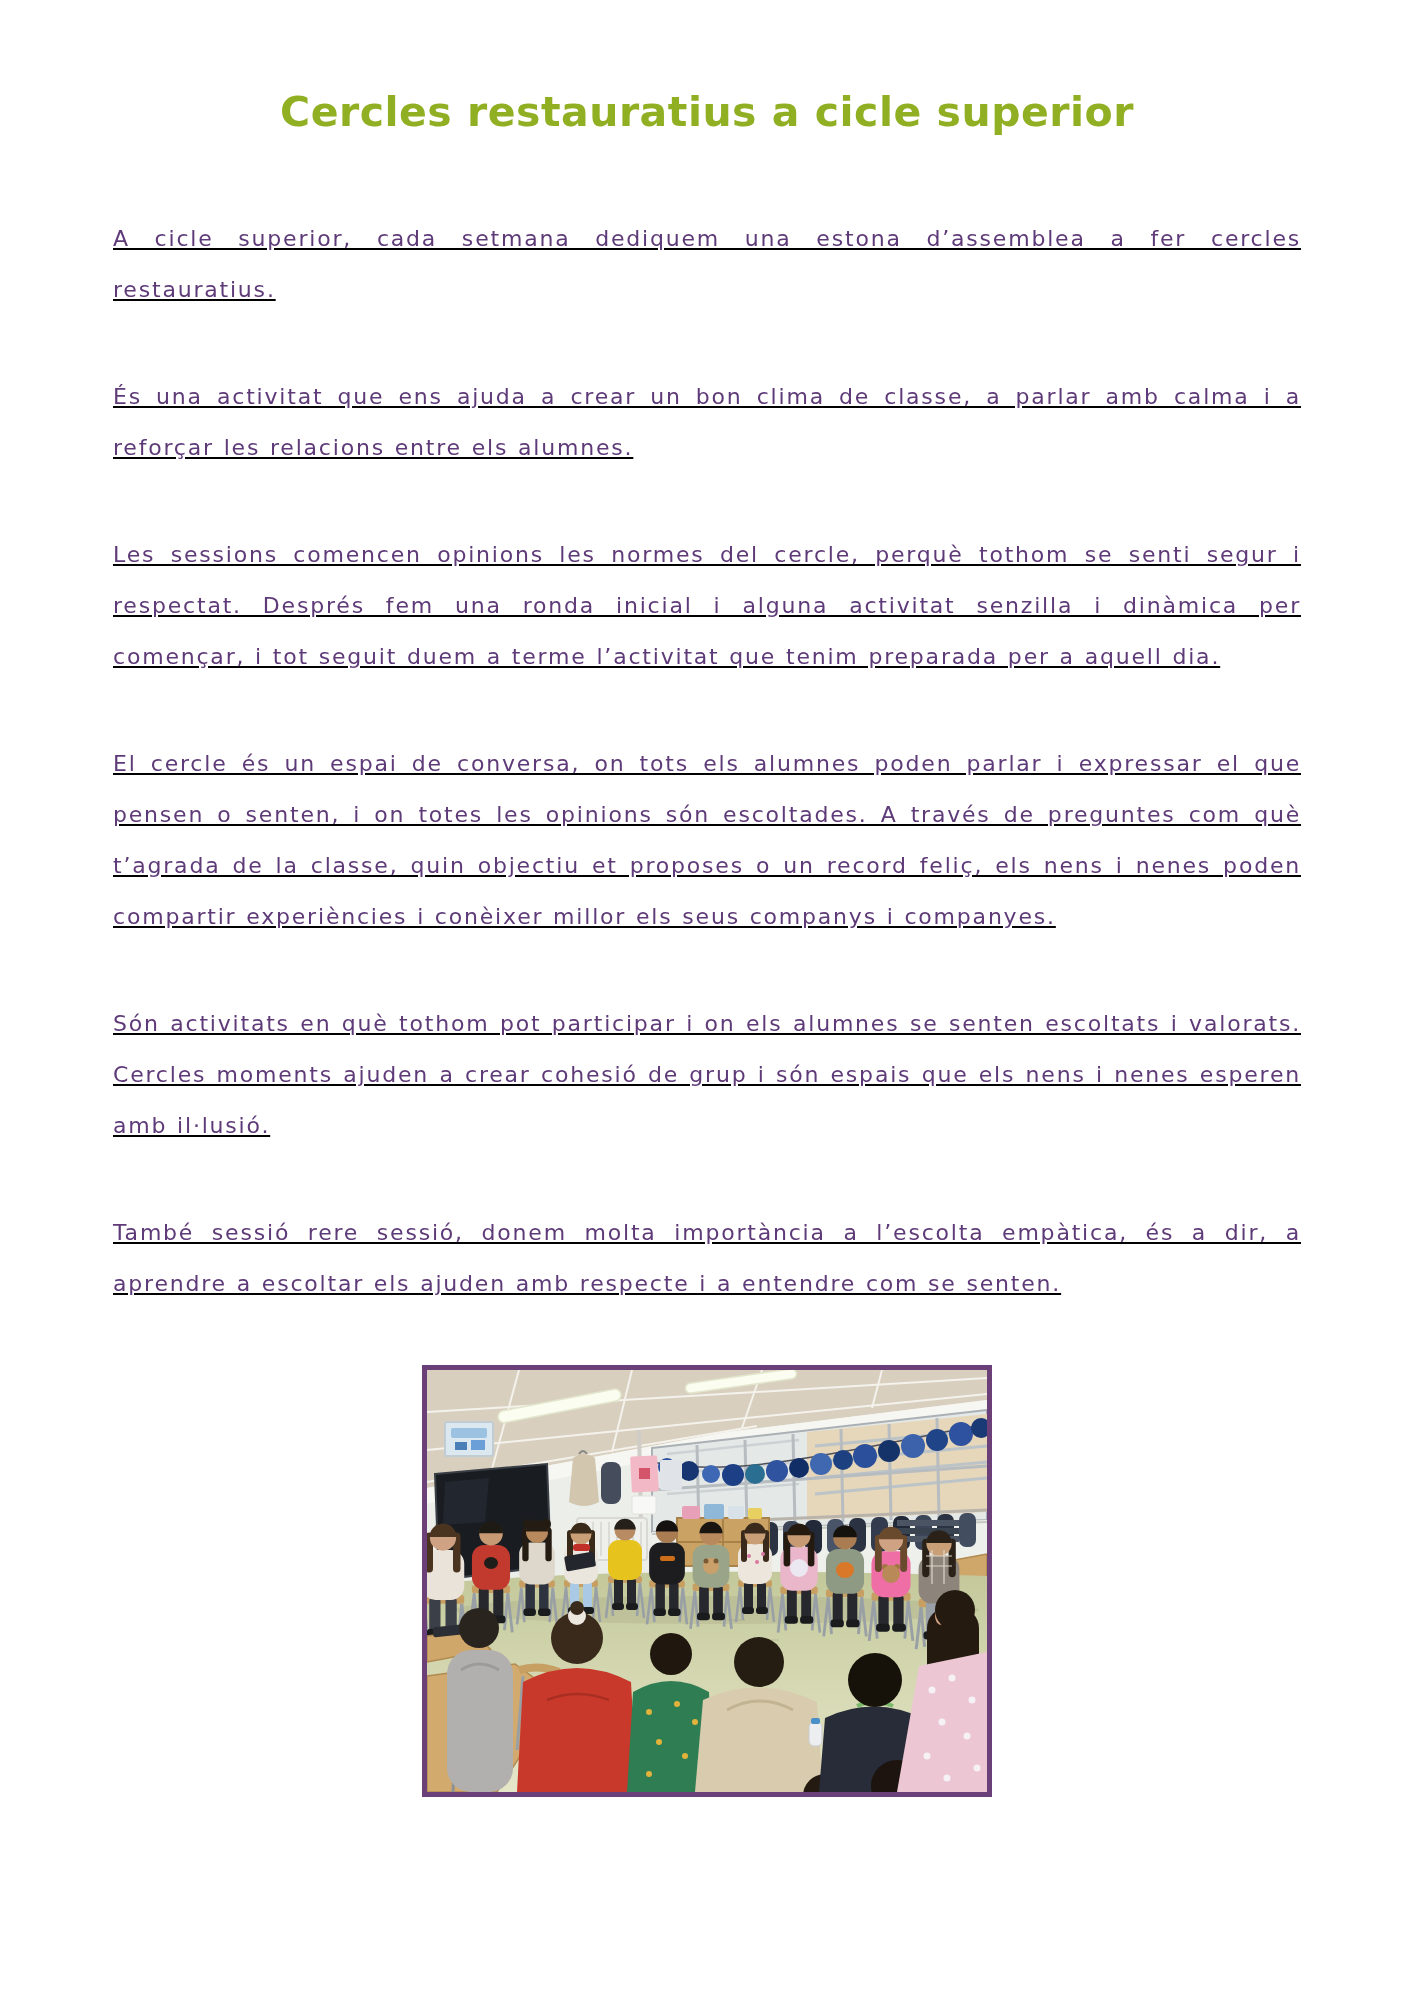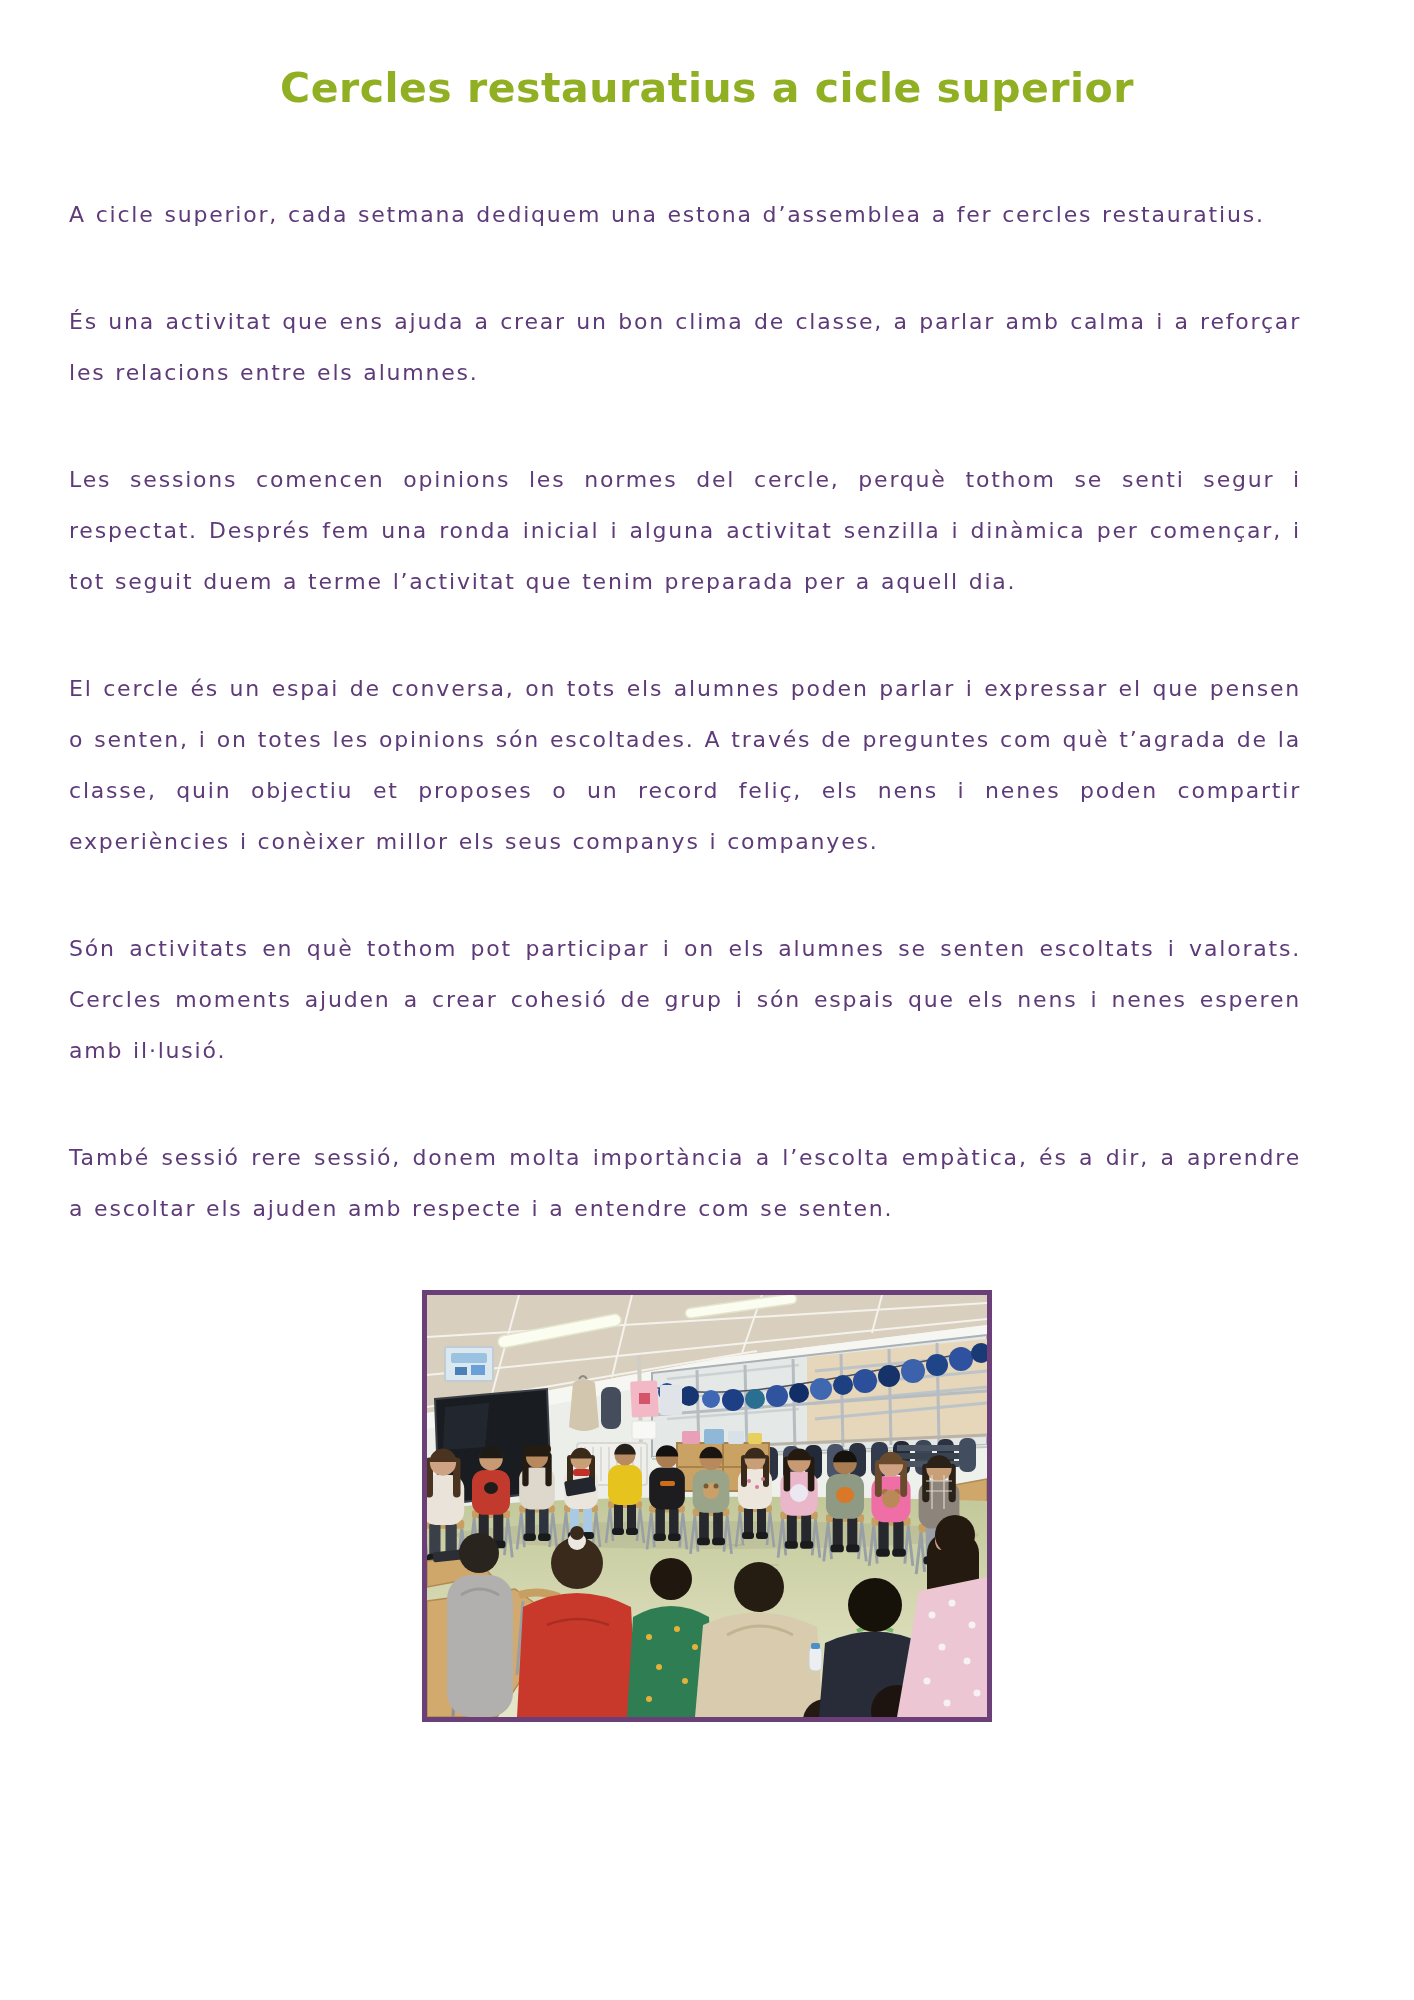--- a/index.html
+++ b/index.html
@@ -7,30 +7,31 @@
     padding: 0;
     background: #ffffff;
   }
   body {
     width: 1414px;
     height: 2000px;
     overflow: hidden;
     font-family: "DejaVu Sans", "Liberation Sans", sans-serif;
   }
   .page-title {
-    margin: 64px 0 0 0;
+    margin: 88px 0 0 0;
     text-align: center;
     font-size: 41px;
     line-height: 1.2;
     font-weight: 700;
     color: #91af23;
     letter-spacing: 0.5px;
   }
   .article {
-    margin: 76px 113px 0 69px;
+    margin: 76px 113px 0 113px;
+    text-decoration: underline;
   }
   .article p {
     margin: 0 0 56px 0;
     font-size: 22px;
     line-height: 51px;
     color: #5e3a78;
     text-align: justify;
     letter-spacing: 1.8px;
     word-spacing: 1px;
   }

